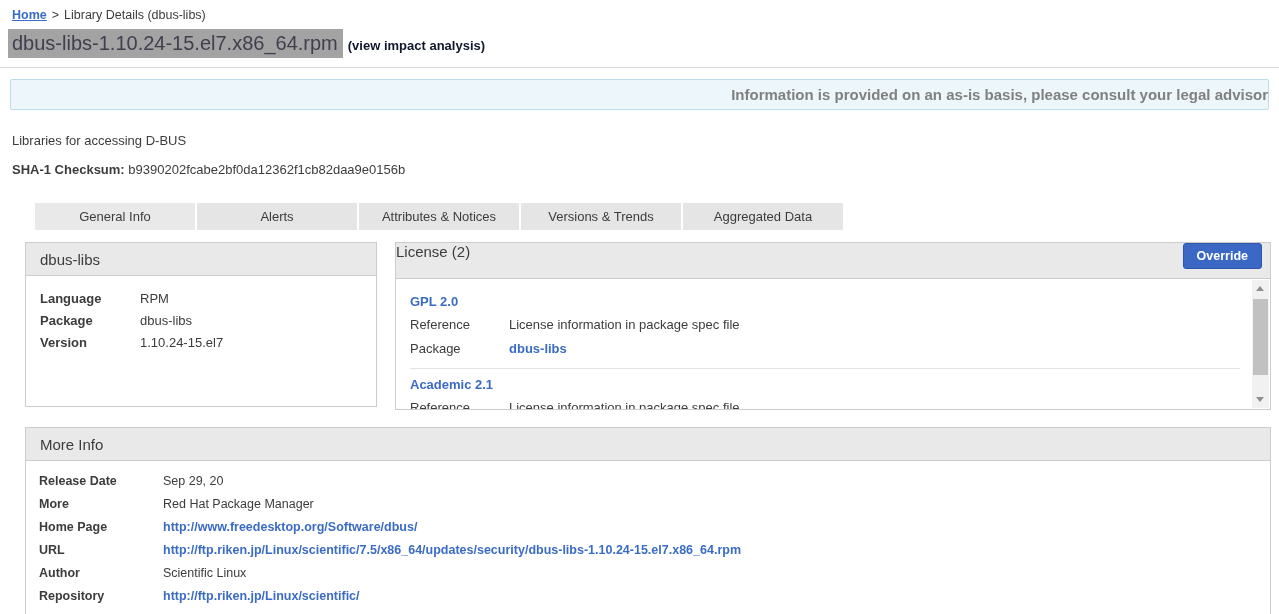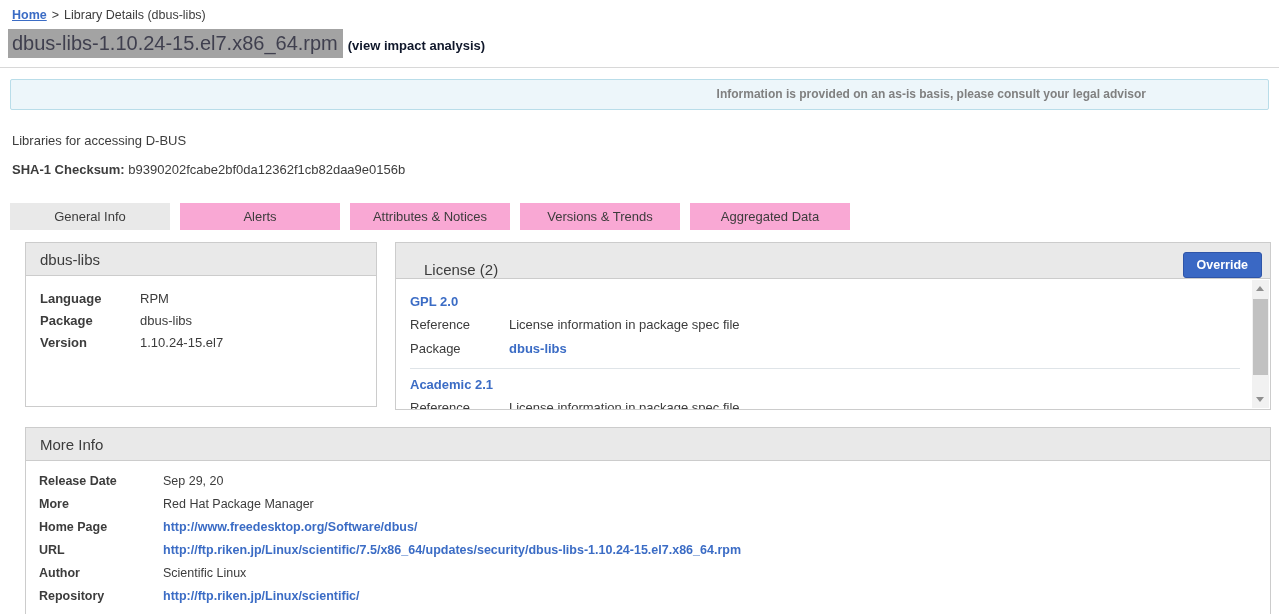--- a/index.html
+++ b/index.html
@@ -23,56 +23,56 @@
   .title-row { margin: 10px 0 0 8px; white-space: nowrap; }
   .lib-title { font-size: 20px; color: #3f3f4e; background: #a3a3a3; padding: 3px 5px 4px 4px; }
   .impact-link { font-size: 13px; font-weight: bold; color: #0f172a; margin-left: 5px; cursor: pointer; }
 
   .top-rule { border: none; border-top: 1px solid #d8d8d8; margin: 12px 0 0 0; }
 
   
   .banner {
     margin: 11px 10px 0 10px; height: 31px; line-height: 29px;
     background: #edf6fa; border: 1px solid #b9dde9; border-radius: 2px;
-    text-align: right; padding-right: 122px;
-    font-size: 12px; font-weight: bold; color: #808080;
+    text-align: right; 
+    font-size: 15px; font-weight: bold; color: #808080;
   }
 
   .description { margin: 23px 0 0 12px; font-size: 13px; }
   .sha1 { margin: 14px 0 0 12px; font-size: 13px; }
   .sha1 .lbl { font-weight: bold; }
 
   
-  .tabs { margin: 26px 0 0 10px; display: flex; gap: 10px; }
+  .tabs { margin: 26px 0 0 35px; display: flex; gap: 2px; }
   .tab {
     width: 160px; height: 27px; line-height: 27px; text-align: center;
-    font-size: 13px; color: #3c3c3c; background: #f9a8d4; cursor: pointer;
+    font-size: 13px; color: #3c3c3c; background: #e5e5e5; cursor: pointer;
   }
   .tab.active { background: #e9e9e9; }
 
   
   .content { margin: 12px 0 0 25px; width: 1246px; }
   .row1 { display: flex; gap: 18px; }
   .panel { border: 1px solid #cccccc; background: #fff; }
   .panel-header {
     background: #e9e9e9; border-bottom: 1px solid #cccccc;
     height: 33px; line-height: 33px; padding: 0 14px;
     font-size: 15px; color: #3c3c3c;
   }
 
   .lib-panel { width: 352px; height: 165px; }
   .lib-body { padding: 12px 14px; font-size: 13px; }
   .kv-row { line-height: 22px; }
   .kv-label { display: inline-block; width: 100px; font-weight: bold; }
 
   .license-panel { flex: 1; height: 168px; position: relative; }
   .license-header {
-    display: flex; justify-content: space-between; align-items: flex-end;
+    display: flex; justify-content: space-between; align-items: flex-start;
     background: #e9e9e9; border-bottom: 1px solid #cccccc;
-    height: 36px; padding: 0 8px 0 28px; font-size: 15px; color: #3c3c3c;
+    height: 36px; padding: 0 8px 0 0; font-size: 15px; color: #3c3c3c;
   }
   .override-btn {
     background: #3a68c4; border: 1px solid #2f55a8; border-radius: 3px;
     color: #ffffff; font-weight: bold; font-size: 12.5px;
     padding: 5px 13px; cursor: pointer; font-family: inherit;
   }
   .license-body {
     position: relative; height: 130px; overflow: hidden;
     padding: 10px 30px 0 14px; font-size: 13px;
   }

